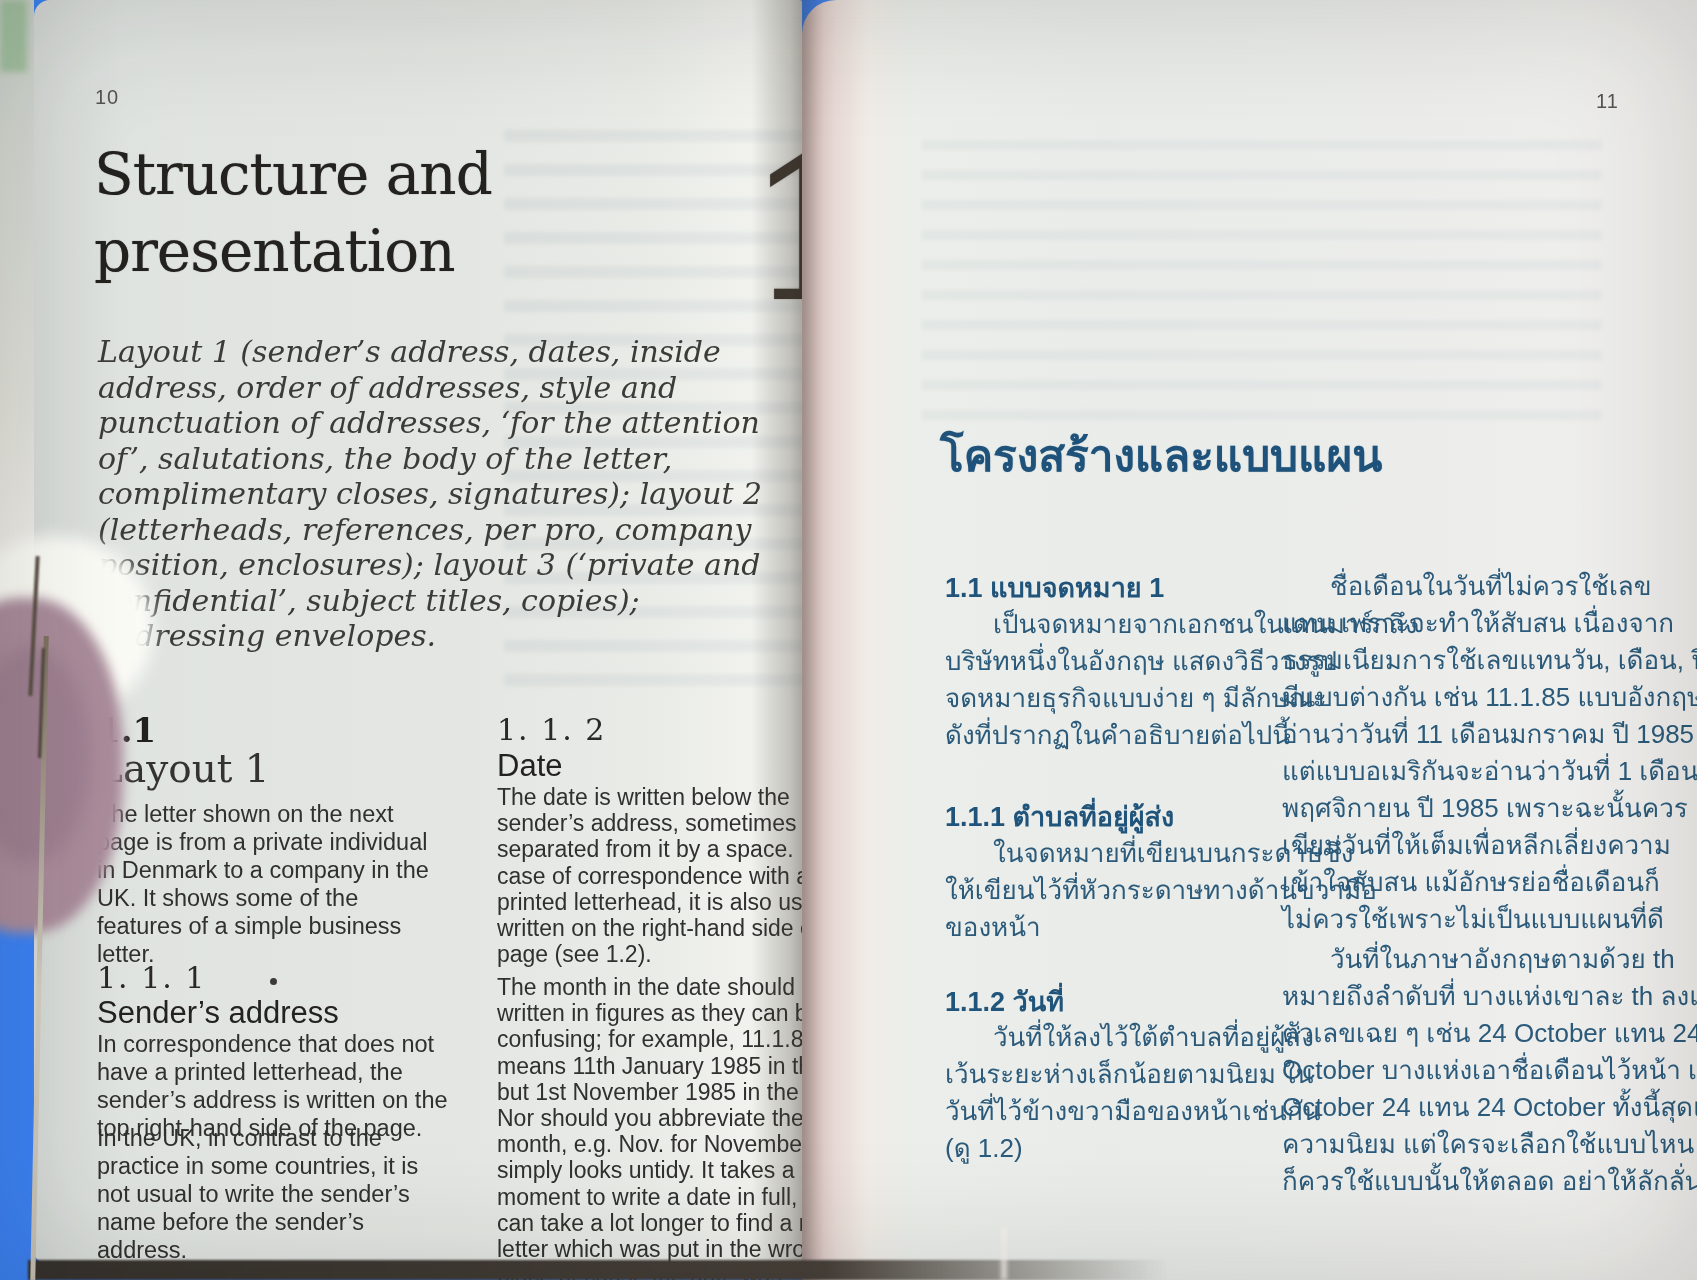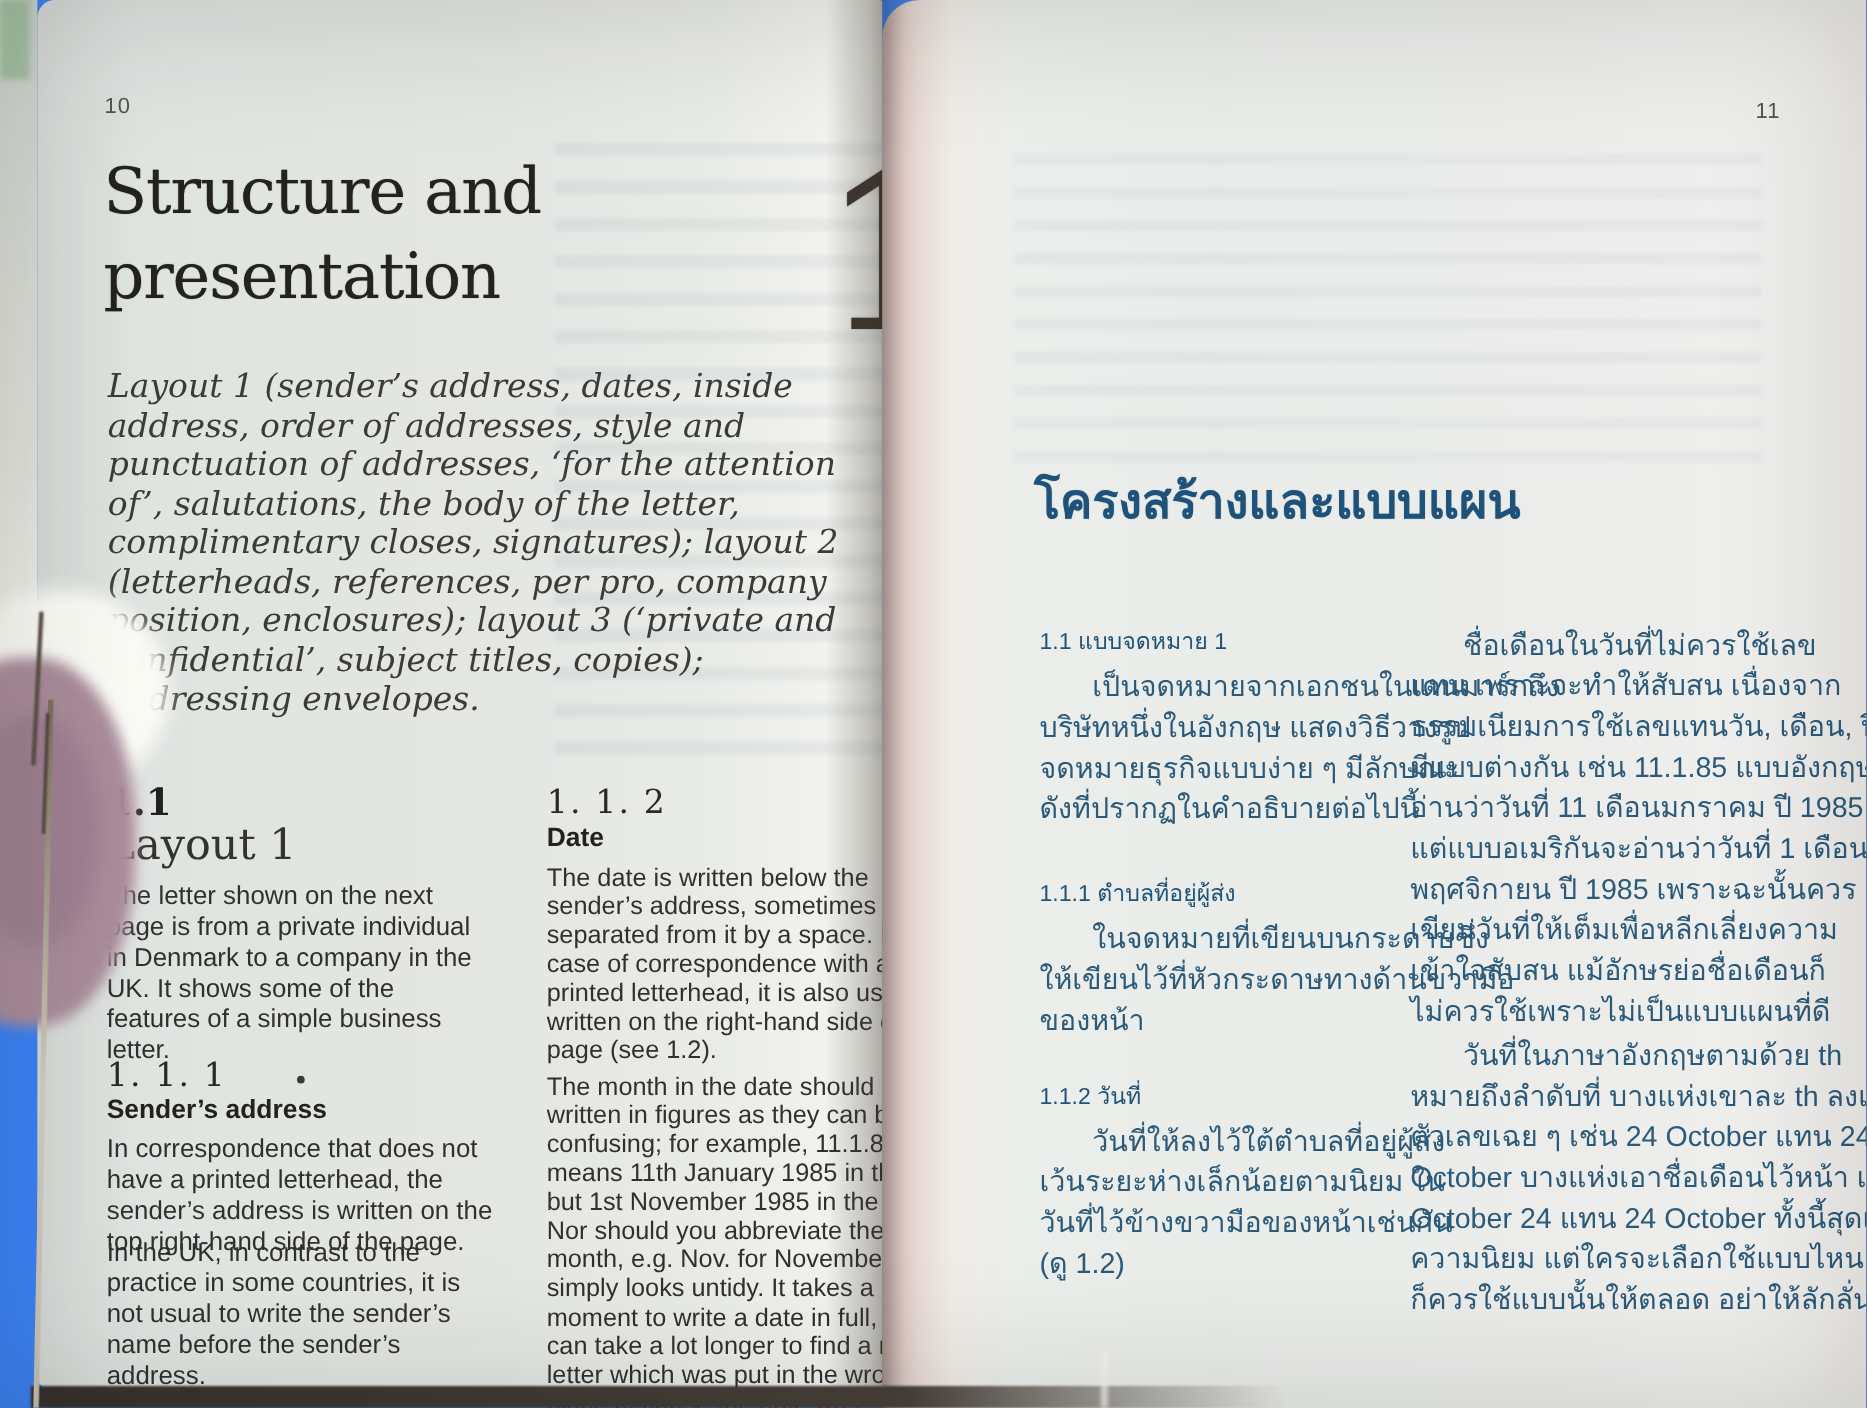--- a/index.html
+++ b/index.html
@@ -70,27 +70,27 @@
     font-family:"DejaVu Serif", serif; font-size:198px; line-height:1; color:#3a332b;
     text-shadow:0 0 2px rgba(58,51,43,.4);
   }
   .intro{
     font-family:"DejaVu Serif", serif; font-style:italic; font-size:30px; line-height:35.5px;
     color:#3b3b38; width:700px;
   }
   .snum-big{ font-family:"DejaVu Serif", serif; font-weight:bold; font-size:34px; color:#21201e; }
   .shead-serif{ font-family:"DejaVu Serif", serif; font-size:39px; color:#34332f; }
   .snum{ font-family:"DejaVu Serif", serif; font-size:30px; letter-spacing:2px; color:#2a2926; }
-  .shead-sans{ font-weight:bold; font-size:24px; color:#23221f; }
+  .shead-sans{ font-weight:normal; font-size:31px; color:#23221f; }
   .en-body{ font-size:23.5px; line-height:28px; color:#30302e; }
   .en-body.tight{ font-size:23px; line-height:26.2px; }
   .ink-speck{ width:7px; height:7px; border-radius:50%; background:#3c3a36; }
 
   .thai-title{ font-weight:bold; font-size:44px; color:#1e527a; text-shadow:0 0 1px rgba(30,82,122,.45); }
-  .thai-head{ font-weight:normal; font-size:21px; color:#21547a; }
+  .thai-head{ font-weight:bold; font-size:27px; color:#21547a; }
   .thai-body{ font-size:26px; line-height:37px; color:#2b5a7a; }
   .thai-body.indent > div:first-child{ text-indent:48px; }
   .thai-body > div{ white-space:nowrap; }
 </style>
 </head>
 <body>
 
 <div class="stage">
 
   <div class="left-edge-stack"></div>

